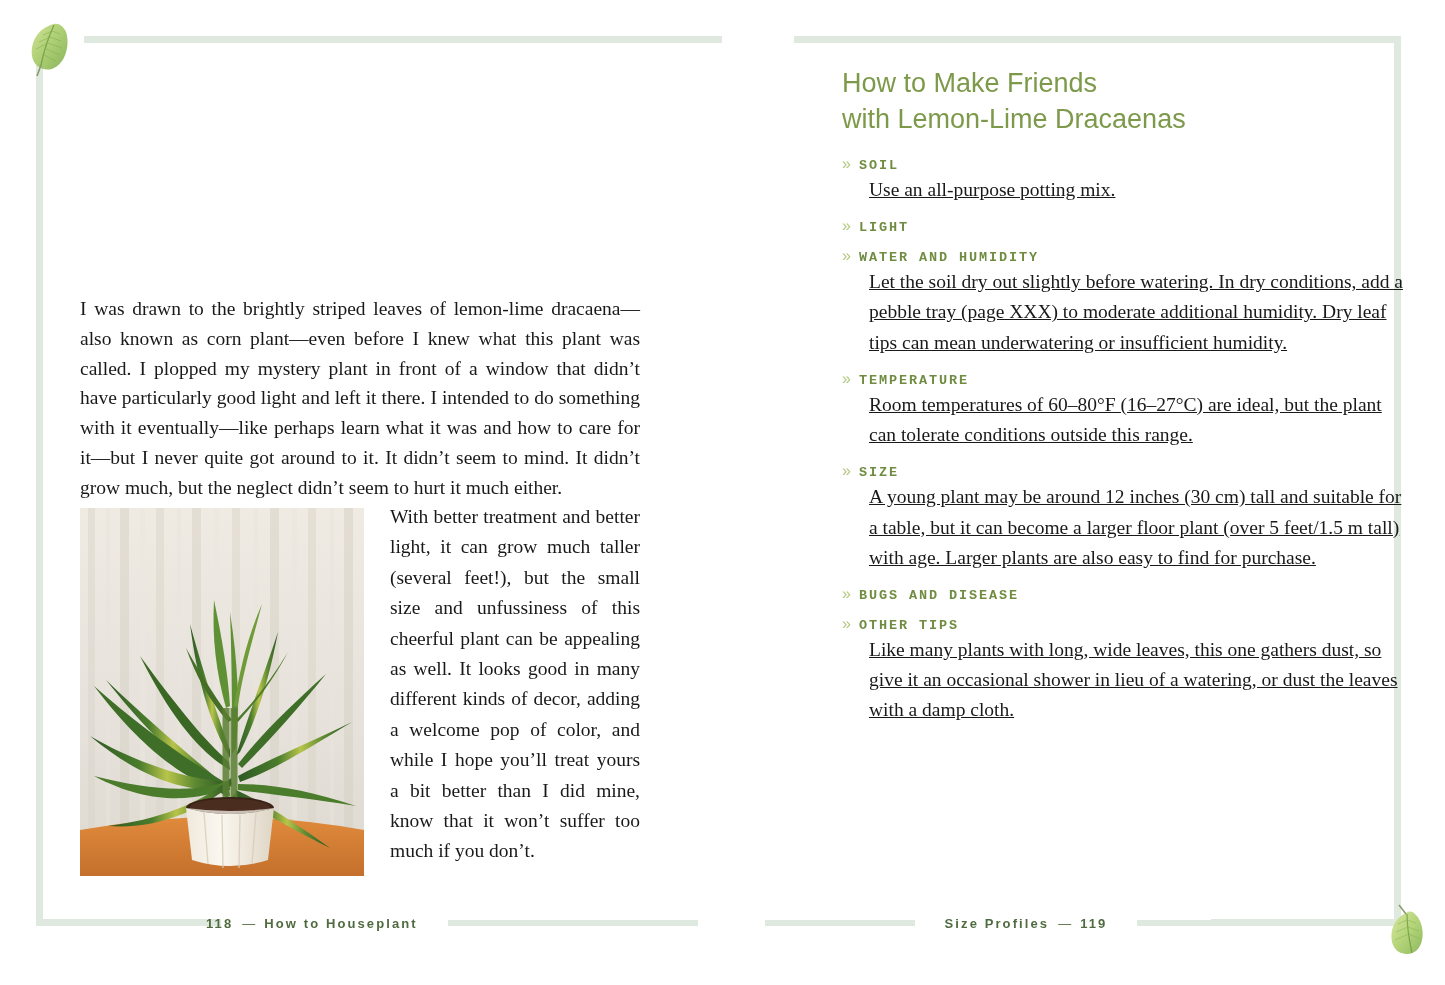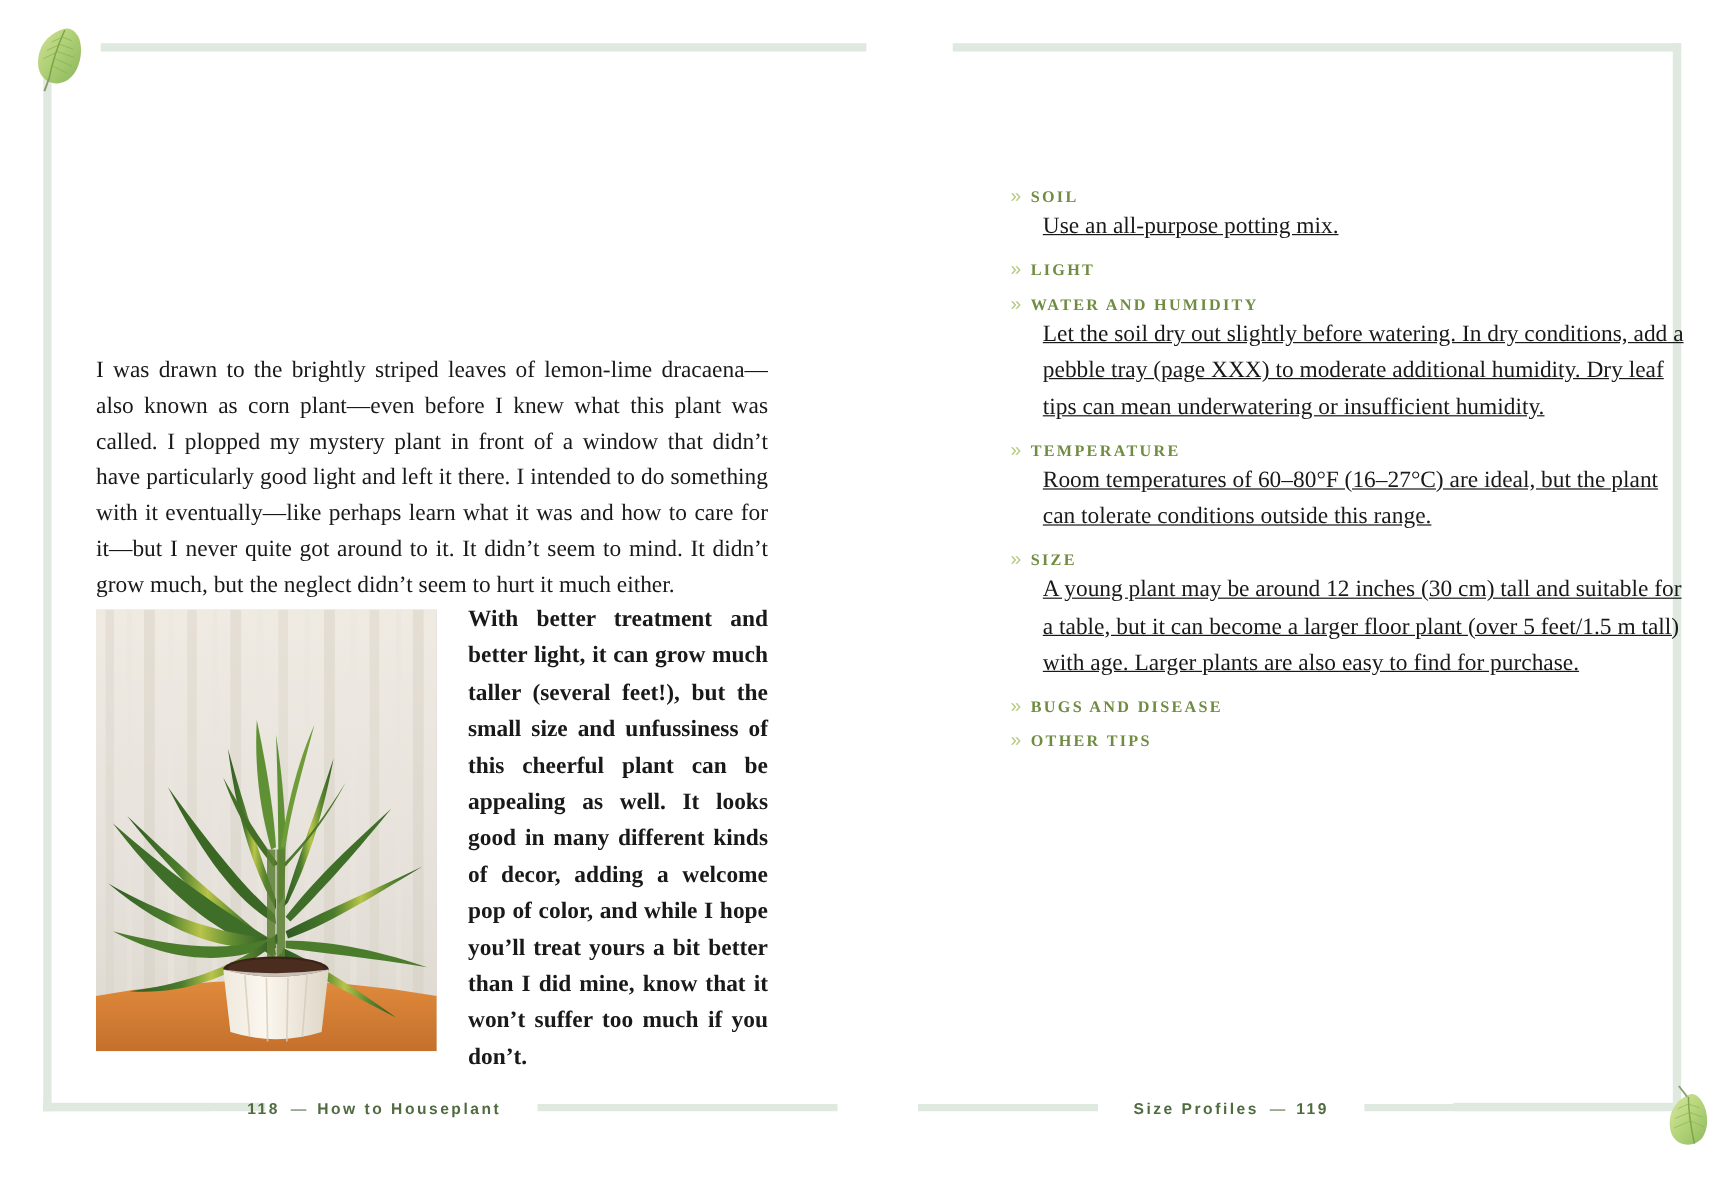--- a/index.html
+++ b/index.html
@@ -119,21 +119,20 @@
   .side-col {
     position: absolute;
     left: 390px;
     top: 502px;
     width: 250px;
     font-size: 19.5px;
     line-height: 1.56;
     color: #191919;
     text-align: justify;
     text-justify: inter-word;
-    font-weight: bold;
   }
   .side-col p { margin: 0; }
 
   
   .footer {
     position: absolute;
     top: 913px;
     height: 20px;
     display: flex;
     align-items: center;
@@ -183,21 +182,21 @@
   }
   .chev {
     font-family: "Liberation Sans", sans-serif;
     color: #b2c97f;
     font-size: 16px;
     line-height: 1;
     margin-right: 8px;
     flex: 0 0 auto;
   }
   .sec-name {
-    font-family: Liberation Serif, serif;
+    font-family: Liberation Mono, monospace;
     font-size: 13.5px;
     font-weight: 700;
     letter-spacing: 1.9px;
     color: #6f8c41;
     text-transform: uppercase;
   }
   .sec-body {
     margin-left: 27px;
     font-size: 19.5px;
     line-height: 1.55;
@@ -363,20 +362,24 @@
         <path d="M24 17 L33 20"></path>
           <path d="M25 24 L36 28"></path>
           <path d="M26 31 L37 36"></path>
         <path d="M24 17 L15 21"></path>
           <path d="M25 24 L13 29"></path>
           <path d="M26 31 L12 37"></path>
       </g>
       <path d="M23 11 L16 2" stroke="#8a9b6a" stroke-width="1.5" fill="none"></path>
     </svg>
 
+    <div class="rp-head">
+      <div>How to Make Friends</div>
+      <div>with Lemon-Lime Dracaenas</div>
+    </div>
 
     <div class="sections">
 
       <div class="section">
         <div class="sec-label">
           <span class="chev">»</span>
           <span class="sec-name">Soil</span>
         </div>
         <div class="sec-body">Use an all-purpose potting mix.</div>
       </div>
@@ -417,20 +420,21 @@
           <span class="chev">»</span>
           <span class="sec-name">Bugs and Disease</span>
         </div>
       </div>
 
       <div class="section">
         <div class="sec-label">
           <span class="chev">»</span>
           <span class="sec-name">Other Tips</span>
         </div>
+        <div class="sec-body">Like many plants with long, wide leaves, this one gathers dust, so give it an occasional shower in lieu of a watering, or dust the leaves with a damp cloth.</div>
       </div>
 
     </div>
 
     <div class="footer footer-right">
       <span class="footer-bar bar-a"></span>
       <span>Size Profiles</span>
       <span class="dash">—</span>
       <span>119</span>
       <span class="footer-bar bar-b"></span>

